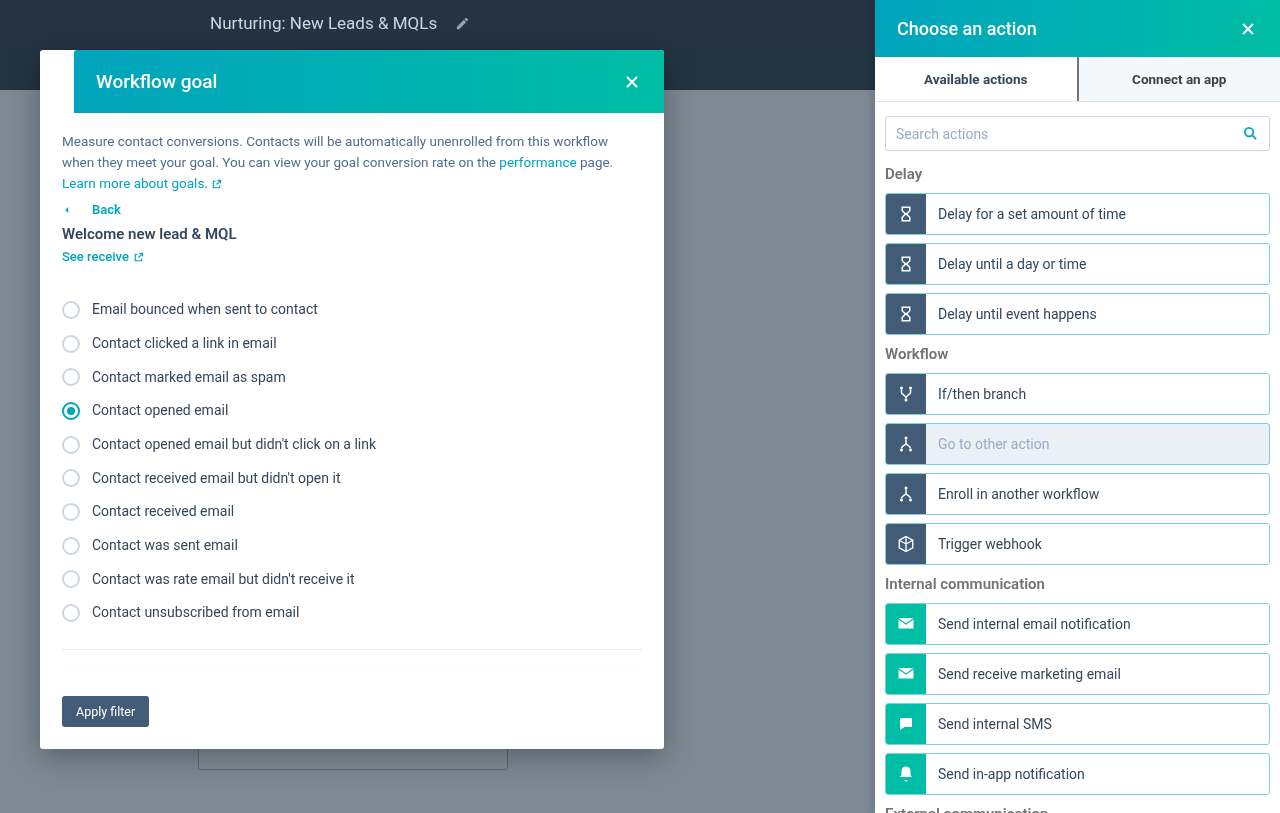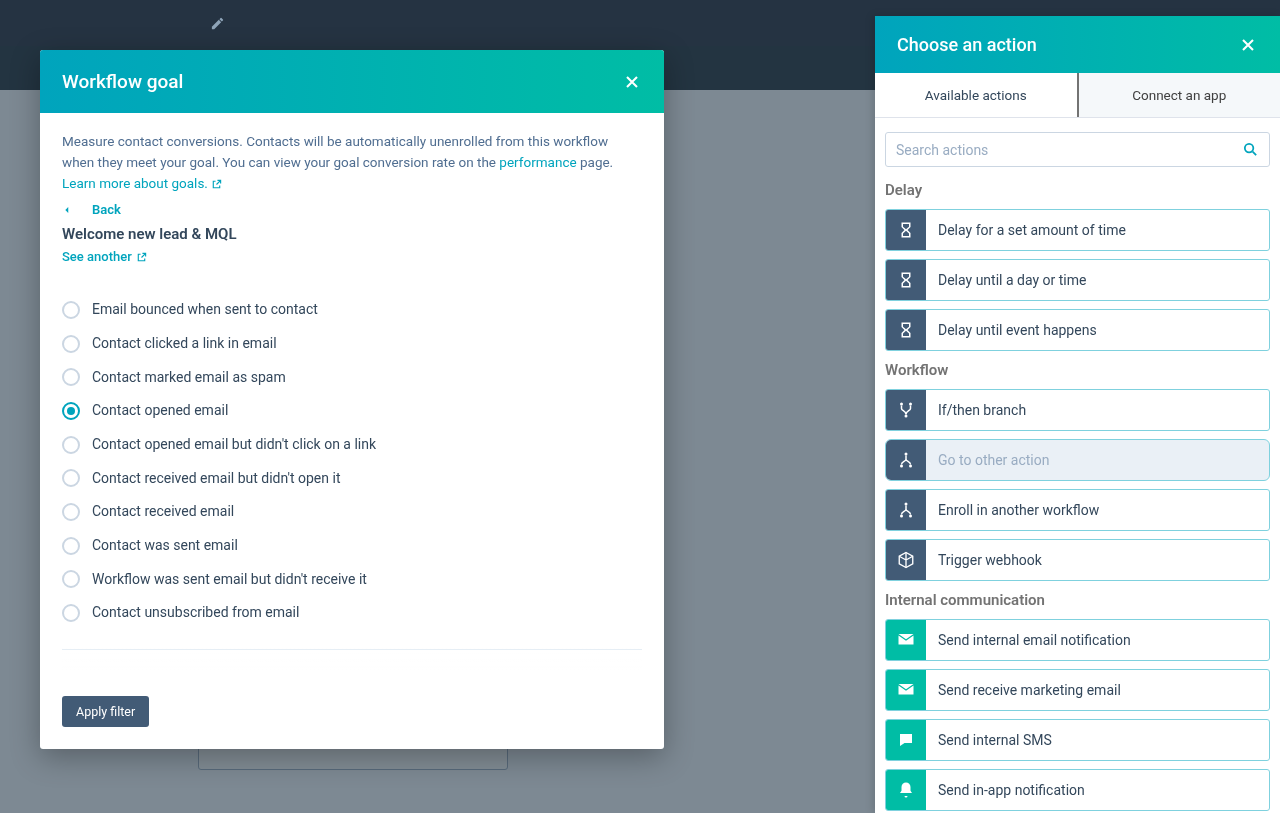--- a/index.html
+++ b/index.html
@@ -16,67 +16,68 @@
 
 
 .backdrop { position: absolute; inset: 0; background: rgba(35,53,66,0.55); }
 
 
 .card-box { position: absolute; left: 198px; width: 310px; border: 1px solid #99acc2; border-radius: 3px; background: #f5f8fa; display: flex; align-items: center; justify-content: center; color: #506e91; font-size: 14px; }
 .new-action-card { top: 612px; height: 68px; }
 
 
 .modal { position: absolute; left: 40px; top: 50px; width: 624px; background: #fff; box-shadow: 0 8px 30px rgba(0,0,0,0.3); border-radius: 3px; z-index: 10; }
-.modal-header { background: linear-gradient(90deg, #00a4bd, #00bda5); padding: 20px 22px; display: flex; align-items: center; justify-content: space-between; border-radius: 3px 3px 0 0;}
+.modal-header { background: linear-gradient(90deg, #00a4bd, #00bda5); padding: 20px 22px; display: flex; align-items: center; justify-content: space-between; border-radius: 3px 3px 0 0; margin-left: 34px;}
 .modal-header h2 { color: #fff; font-size: 19px; font-weight: 500; }
 .modal-header .close { color: #fff; cursor: pointer; }
 .modal-body { padding: 18px 22px 10px; color: #506e91; font-size: 13.5px; line-height: 1.55; }
 .modal-body a { color: #00a4bd; text-decoration: none; }
 .back-link { color: #00a4bd; font-size: 13px; font-weight: 600; display:inline-flex; align-items:center; gap:20px; margin-top:6px;}
 .section-title { color: #33475b; font-size: 15px; font-weight: 600; margin-top: 2px; }
 .see-details { color: #00a4bd; font-size: 13px; font-weight: 500; display:inline-flex; align-items:center; gap:4px;}
 .radio-list { margin-top: 26px; }
 .radio-item { display: flex; align-items: center; gap: 12px; padding: 6px 0; cursor: pointer; }
 .radio-circle { width: 18px; height: 18px; border: 2px solid #cbd6e2; border-radius: 50%; flex: none; display:flex; align-items:center; justify-content:center;}
 .radio-item.selected .radio-circle { border-color: #00a4bd; }
 .radio-item.selected .radio-circle::after { content:''; width:8px; height:8px; background:#00a4bd; border-radius:50%; }
 .radio-item span.label { color: #33475b; font-size: 14px; }
 .modal-footer { padding: 16px 22px 22px; }
 .apply-btn { background: #425b76; color: #fff; border: none; padding: 8px 14px; font-size: 12.5px; border-radius: 3px; cursor: pointer; }
 .fade-bar { height: 22px; margin: 18px 0 0; background: linear-gradient(to bottom, rgba(255,255,255,0), #fff); border-top:1px solid transparent; position:relative;}
 .fade-bar::before{ content:''; position:absolute; left:0; right:0; top:0; height:1px; background: #e6eef5;}
 
 
-.right-panel { position: absolute; right: 0; top: 16px; bottom: 0; width: 405px; background: #fff; display: flex; flex-direction: column; z-index:5; box-shadow:-2px 0 8px rgba(0,0,0,0.15);}
+.right-panel { position: absolute; right: 0; top: 0; bottom: 0; width: 405px; background: #fff; display: flex; flex-direction: column; z-index:5; box-shadow:-2px 0 8px rgba(0,0,0,0.15);}
 .rp-header { background: linear-gradient(90deg, #00a4bd, #00bda5); padding: 18px 22px; display: flex; align-items: center; justify-content: space-between; }
 .rp-header h2 { color: #fff; font-size: 18px; font-weight: 500; }
 .rp-header .close { color:#fff; cursor:pointer;}
 .rp-tabs { display: flex; border-bottom: 1px solid #dfe3eb; }
-.rp-tab { flex: 1; text-align: center; padding: 14px 0; font-size: 13.5px; color: #33475b; background:#fff; cursor: pointer; font-weight:400;}
+.rp-tab { flex: 1; text-align: center; padding: 14px 0; font-size: 13.5px; color: #33475b; background:#fff; cursor: pointer; font-weight:700;}
 .rp-tab.inactive { background: #f5f8fa; color: #404040; border-left:2px solid #737373;}
 .rp-body { padding: 14px 10px 20px; overflow-y: auto; flex: 1; }
 .search-wrap { border: 1px solid #cbd6e2; border-radius: 3px; display: flex; align-items: center; padding: 8px 10px; margin-bottom: 14px; }
 .search-wrap input { border: none; outline: none; flex: 1; font-size: 14px; color: #506e91; background: transparent; }
 .search-wrap input::placeholder { color: #99acc2;}
 .search-wrap .search-ic { color: #00a4bd; }
 .group-label { color: #737373; font-size: 15px; font-weight: 600; margin: 10px 0 10px; }
 .action-item { display: flex; align-items: center; border: 1px solid #7fd1de; border-radius: 3px; margin-bottom: 8px; cursor: pointer; overflow:hidden;}
-.action-item.hovered { background: #eaf0f6; border-radius: 6px; }
+.action-item.hovered { background: #eaf0f6; }
 .action-icon { width: 40px; height: 40px; display: flex; align-items: center; justify-content: center; color: #fff; flex:none;}
 .action-icon.dark { background: #425b76; }
 .action-icon.teal { background: #00bda5; }
 .action-label { padding: 0 12px; color: #33475b; font-size: 14px; }
 .action-item.hovered .action-label { color:#99acc2;}
 
 svg { display: block; }
 </style>
 </head>
 <body>
 
 <div class="top-header">
+  <span class="title">Nurturing: New Leads &amp; MQLs</span>
   <span class="pencil">
     <svg width="15" height="15" viewBox="0 0 24 24" fill="currentColor">
         <path d="M3 17.25V21h3.75l11.07-11.07-3.75-3.75L3 17.25zM20.71 7.04a1 1 0 0 0 0-1.41l-2.34-2.34a1 1 0 0 0-1.41 0l-1.83 1.83 3.75 3.75 1.83-1.83z"></path>
       </svg>
   </span>
 </div>
 
 <div class="canvas-area">
   <div class="canvas-inner">
     <div class="card-box new-action-card">
@@ -103,21 +104,21 @@
           </svg></a>
     </p>
     <div class="back-link">
       <svg width="10" height="10" viewBox="0 0 24 24" fill="currentColor">
           <path d="M15 19l-7-7 7-7"></path>
         </svg>
       <span>Back</span>
     </div>
     <div class="section-title">Welcome new lead &amp; MQL</div>
     <a href="#" class="see-details">
-      <span>See another</span>
+      <span>See receive</span>
       <svg width="11" height="11" viewBox="0 0 24 24" fill="none" stroke="currentColor" stroke-width="2.5">
           <path d="M14 3h7v7M21 3l-9 9M10 5H5v14h14v-5"></path>
         </svg>
     </a>
     <div class="radio-list" id="radio-list">
         <div class="radio-item">
           <div class="radio-circle"></div>
           <span class="label">Email bounced when sent to contact</span>
         </div>
         <div class="radio-item">
@@ -143,21 +144,21 @@
         <div class="radio-item">
           <div class="radio-circle"></div>
           <span class="label">Contact received email</span>
         </div>
         <div class="radio-item">
           <div class="radio-circle"></div>
           <span class="label">Contact was sent email</span>
         </div>
         <div class="radio-item">
           <div class="radio-circle"></div>
-          <span class="label">Workflow was sent email but didn't receive it</span>
+          <span class="label">Contact was rate email but didn't receive it</span>
         </div>
         <div class="radio-item">
           <div class="radio-circle"></div>
           <span class="label">Contact unsubscribed from email</span>
         </div>
       </div>
     <div class="fade-bar"></div>
   </div>
   <div class="modal-footer">
     <button class="apply-btn">Apply filter</button>

